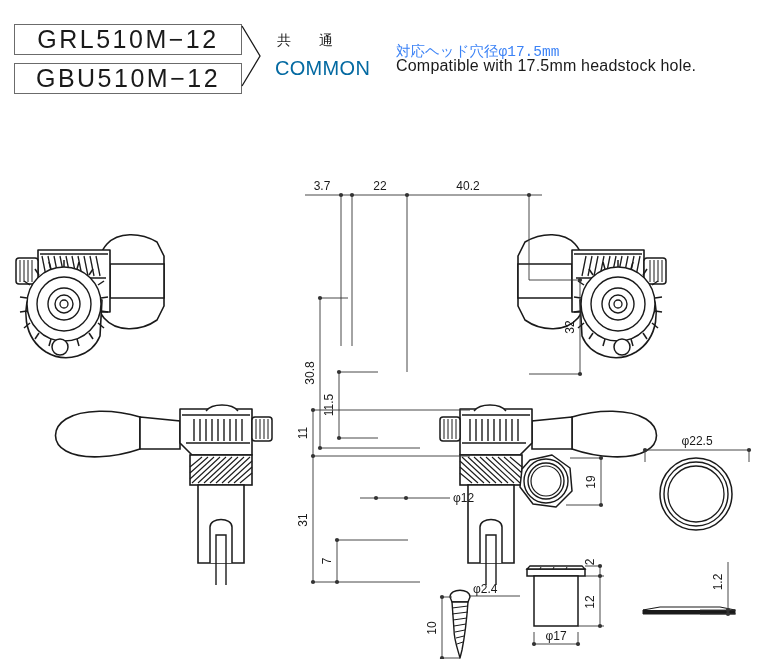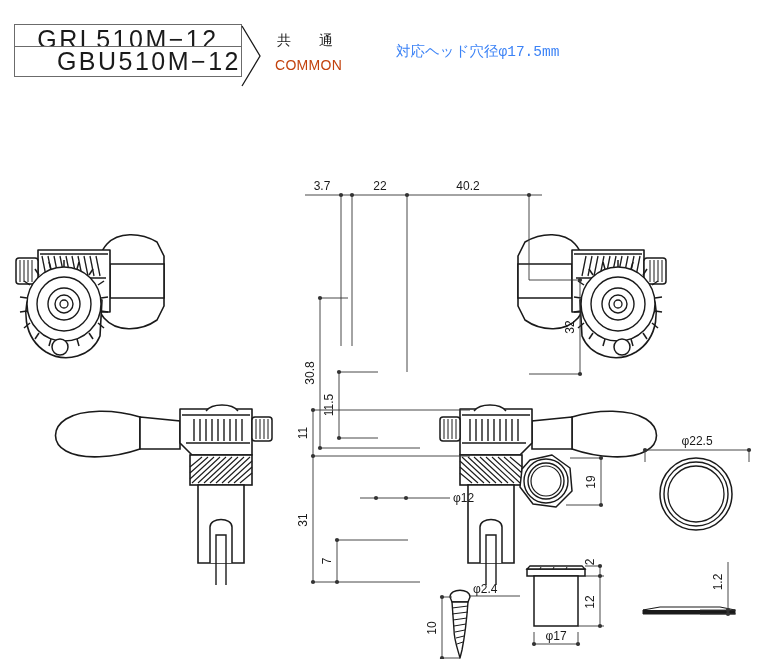--- a/index.html
+++ b/index.html
@@ -5,27 +5,27 @@
   html,body{margin:0;padding:0;background:#ffffff;}
   body{width:778px;height:659px;position:relative;overflow:hidden;
        font-family:"Liberation Sans","DejaVu Sans",sans-serif;color:#1a1a1a;}
 
   
   #header{position:absolute;left:0;top:0;width:778px;height:110px;}
   .model-box{position:absolute;left:14px;width:228px;height:31px;
              border:1.5px solid #6b6b6b;background:#fff;box-sizing:border-box;
              display:flex;align-items:center;justify-content:center;}
   #model-box-1{top:24px;}
-  #model-box-2{top:46px;justify-content:flex-end;}
+  #model-box-2{top:63px;}
   .model-text{font-size:25px;letter-spacing:2.5px;color:#1a1a1a;
               font-family:"Liberation Sans","DejaVu Sans",sans-serif;white-space:nowrap;}
   #bracket{position:absolute;left:240px;top:24px;width:36px;height:64px;}
   #common-jp{position:absolute;left:277px;top:32px;font-size:14px;letter-spacing:7px;
              font-family:Liberation Sans, sans-serif;color:#1a1a1a;}
-  #common-en{position:absolute;left:275px;top:57px;font-size:14px;letter-spacing:0.3px;color:#c2410c;}
+  #common-en{position:absolute;left:275px;top:57px;font-size:20px;letter-spacing:0.3px;color:#0369a1;}
   #spec-jp{position:absolute;left:396px;top:42px;font-size:14.5px;
            font-family:Liberation Mono, monospace;color:#3b82f6;white-space:nowrap;}
   #spec-en{position:absolute;left:396px;top:57px;font-size:16px;letter-spacing:0.2px;
            color:#1a1a1a;white-space:nowrap;}
 
   
   #drawing{position:absolute;left:0;top:110px;width:652px;height:549px;}
   #drawing svg{display:block;}
 
   .dimtext{font-family:"Liberation Sans","DejaVu Sans",sans-serif;font-size:12px;fill:#1a1a1a;}
@@ -45,20 +45,21 @@
   </div>
 
   <svg id="bracket" width="36" height="64" viewBox="0 0 36 64">
     <path d="M2,2 L20,32 L2,62" fill="none" stroke="#1a1a1a" stroke-width="1.3"></path>
   </svg>
 
   <div id="common-jp">共　通</div>
   <div id="common-en">COMMON</div>
 
   <div id="spec-jp">対応ヘッド穴径φ17.5mm</div>
+  <div id="spec-en">Compatible with 17.5mm headstock hole.</div>
 </div>
 
 <div id="drawing">
 <svg width="778" height="549" viewBox="0 0 778 549" xmlns="http://www.w3.org/2000/svg">
 
   <defs>
     <g id="tuner-rear">
 
       <path d="M215,12
                C198,2 176,2 165,14

